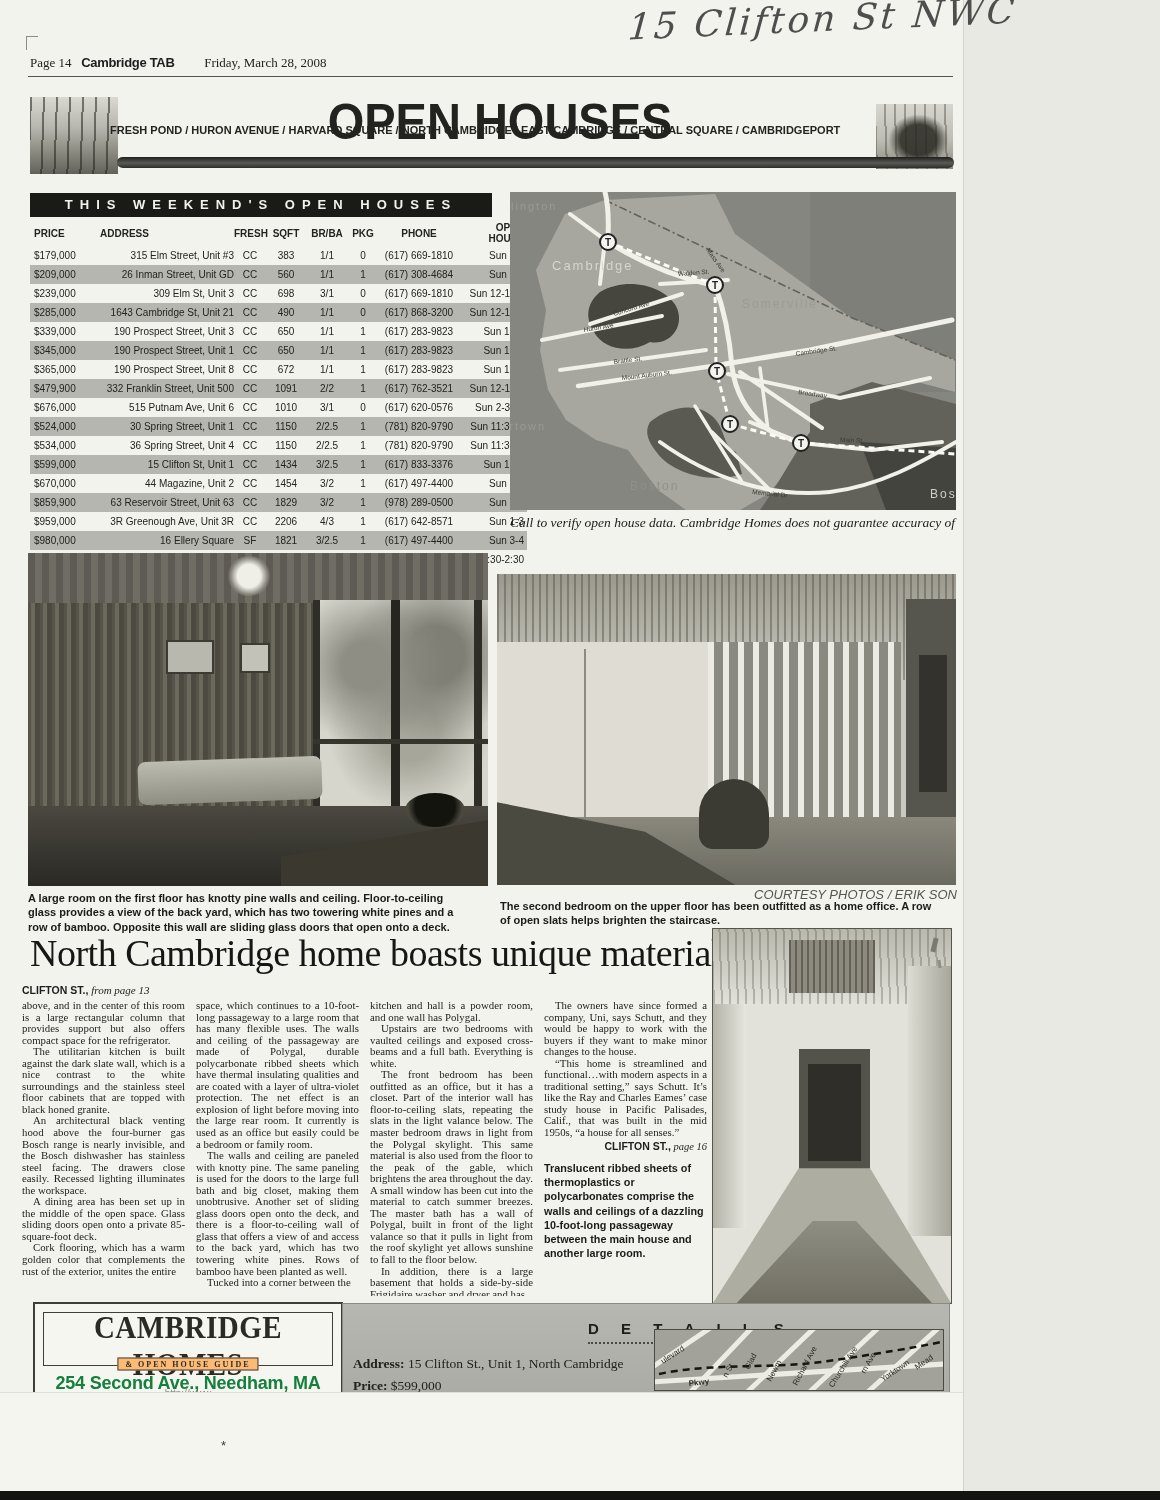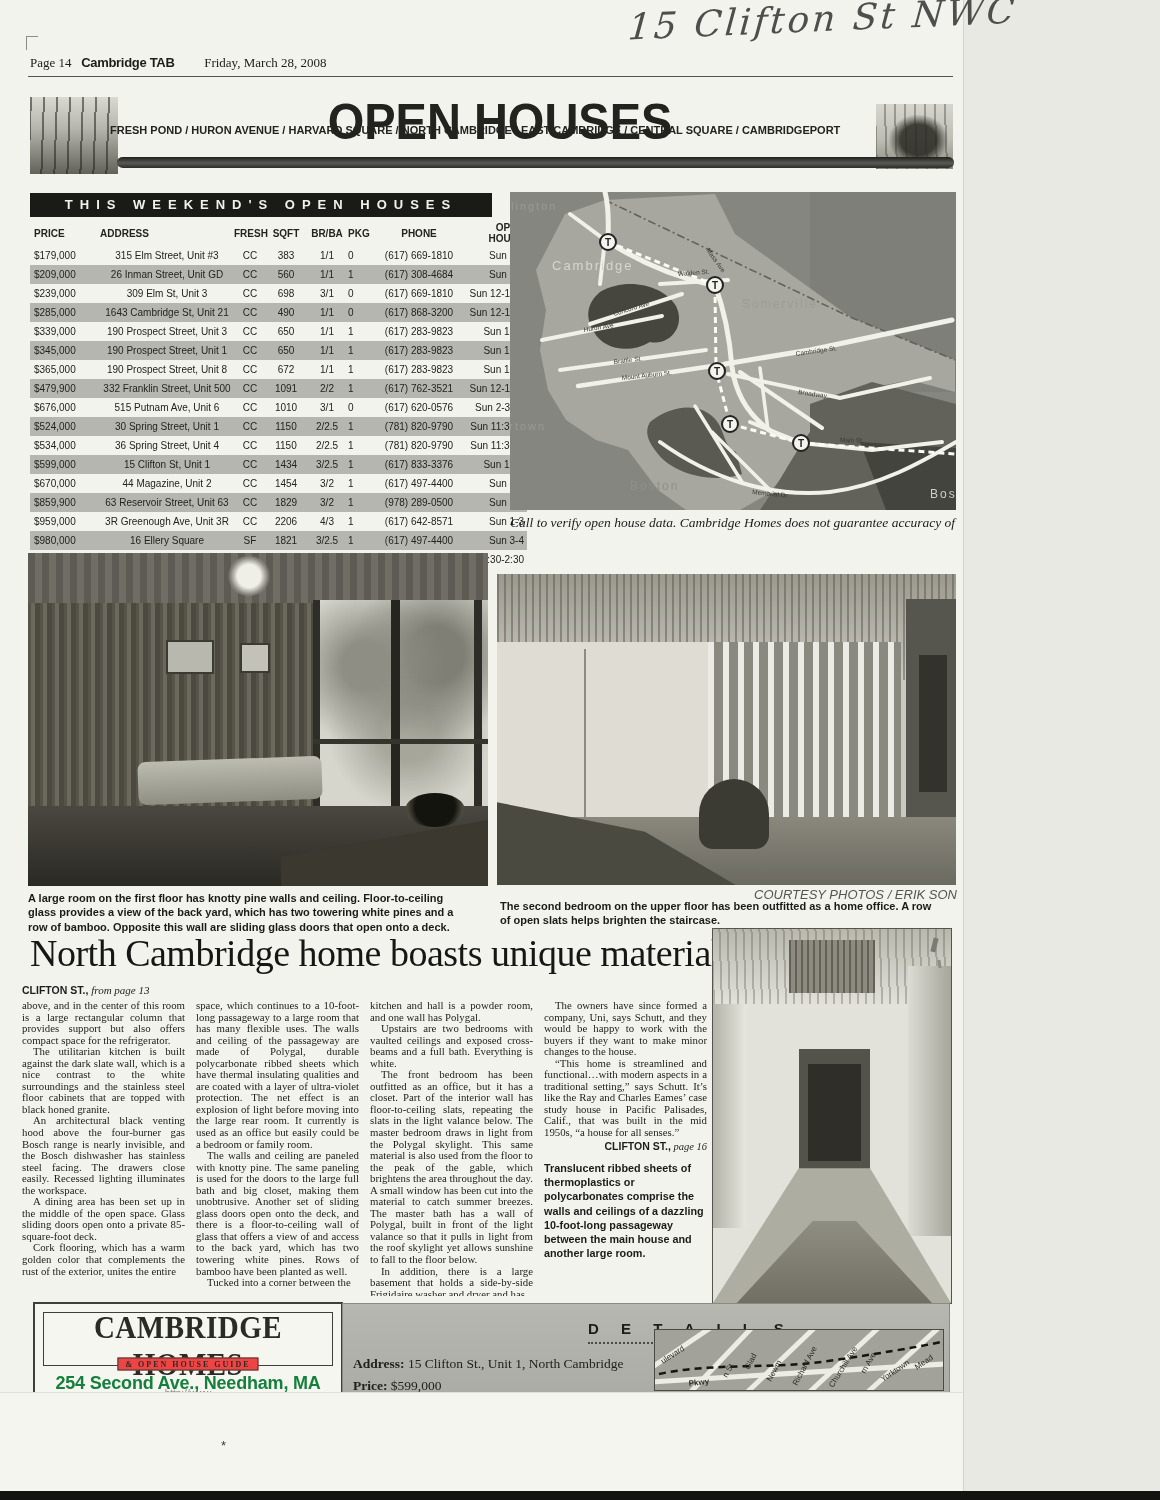--- a/index.html
+++ b/index.html
@@ -34,25 +34,25 @@
   .banner-bar{left:117px;top:157px;width:837px;height:11px;border-radius:6px/5px;
      background:linear-gradient(180deg,#1f1f1d,#5a5a55 55%,#2c2c29);}
   
   .listings-title{left:30px;top:193px;width:462px;height:24px;background:#1a1a17;color:#f2f2ec;
      text-align:center;font-size:13px;font-weight:bold;letter-spacing:7px;line-height:23px;}
   table.listings{left:30px;top:219px;width:463px;border-collapse:collapse;table-layout:fixed;}
   table.listings th{font-size:10px;font-weight:bold;color:#232320;padding:3px 0 2px;}
   table.listings td{font-size:10px;color:#232320;height:16px;padding:1.5px 0;}
   tr.shaded td{background:#b6b6b0;}
   .c-price{width:58px;text-align:left;padding-left:4px !important;}
-  .c-address{width:134px;text-align:center;padding-left:8px !important;}
+  .c-address{width:134px;text-align:right;padding-left:8px !important;}
   .c-type{width:32px;text-align:center;}
   .c-sqft{width:40px;text-align:center;}
   .c-brba{width:42px;text-align:center;}
-  .c-pkg{width:30px;text-align:left;}
+  .c-pkg{width:30px;text-align:center;}
   .c-phone{width:82px;text-align:center;}
   .c-open{width:64px;text-align:right;padding-right:3px !important;}
   th.c-price{text-align:left;} th.c-address{text-align:left;}
   
   .map-wrap{left:510px;top:192px;width:446px;height:318px;overflow:hidden;background:#8d8f88;}
   .map-caption{left:510px;top:515px;width:448px;font-family:"Liberation Serif",serif;font-style:italic;
      font-size:13.5px;white-space:nowrap;overflow:hidden;color:#1b1b19;}
   
   .photo{overflow:hidden;background:#777;}
   .photo-left{left:28px;top:553px;width:460px;height:333px;background:#6e6c64;}
@@ -133,21 +133,21 @@
   .pp-floor{position:absolute;left:0;top:64%;width:100%;height:36%;background:#aeada2;
      clip-path:polygon(0 100%,36% 0,66% 0,100% 100%);}
   .pp-floor2{position:absolute;left:0;top:78%;width:100%;height:22%;
      background:linear-gradient(180deg,#8f8e83,#716f64);clip-path:polygon(10% 100%,42% 0,60% 0,92% 100%);}
   
   .ch-box{left:33px;top:1302px;width:306px;height:90px;border:2px solid #3f3f3a;background:#f6f6f0;}
   .ch-inner{position:absolute;left:8px;top:8px;right:8px;height:52px;border:1.5px solid #3f3f3a;}
   .ch-word{position:absolute;left:0;top:9px;width:100%;text-align:center;font-family:"Liberation Serif",serif;
      font-weight:bold;font-size:29px;letter-spacing:.5px;color:#2b2b26;transform:scaleY(1.1);}
   .ch-badge{position:absolute;left:50%;top:60px;transform:translate(-50%,-50%);border:1.5px solid #3f3f3a;
-     background:#ef4444;padding:1px 7px;font-size:8px;font-weight:bold;letter-spacing:2px;
+     background:#fdba74;padding:1px 7px;font-size:8px;font-weight:bold;letter-spacing:2px;
      font-family:"Liberation Serif",serif;color:#2b2b26;white-space:nowrap;}
   .ch-address{position:absolute;left:0;top:69px;width:100%;text-align:center;font-size:18px;font-weight:bold;
      color:#15803d;letter-spacing:-.2px;}
   .ch-url{position:absolute;left:0;top:84px;width:100%;text-align:center;font-size:10px;color:#8e8e88;}
   .details-box{left:342px;top:1303px;width:606px;height:88px;border:1px solid #8a8a84;overflow:hidden;
      background:linear-gradient(180deg,#b7b7b1,#acaca6);}
   .details-title{position:absolute;left:245px;top:16px;font-size:15px;font-weight:bold;letter-spacing:9px;
      color:#1d1d1a;border-bottom:2px dotted #4a4a44;padding-bottom:5px;}
   .details-line{position:absolute;font-family:"Liberation Serif",serif;font-size:13.5px;color:#22221e;white-space:nowrap;}
   .details-line .lbl{font-weight:bold;}

